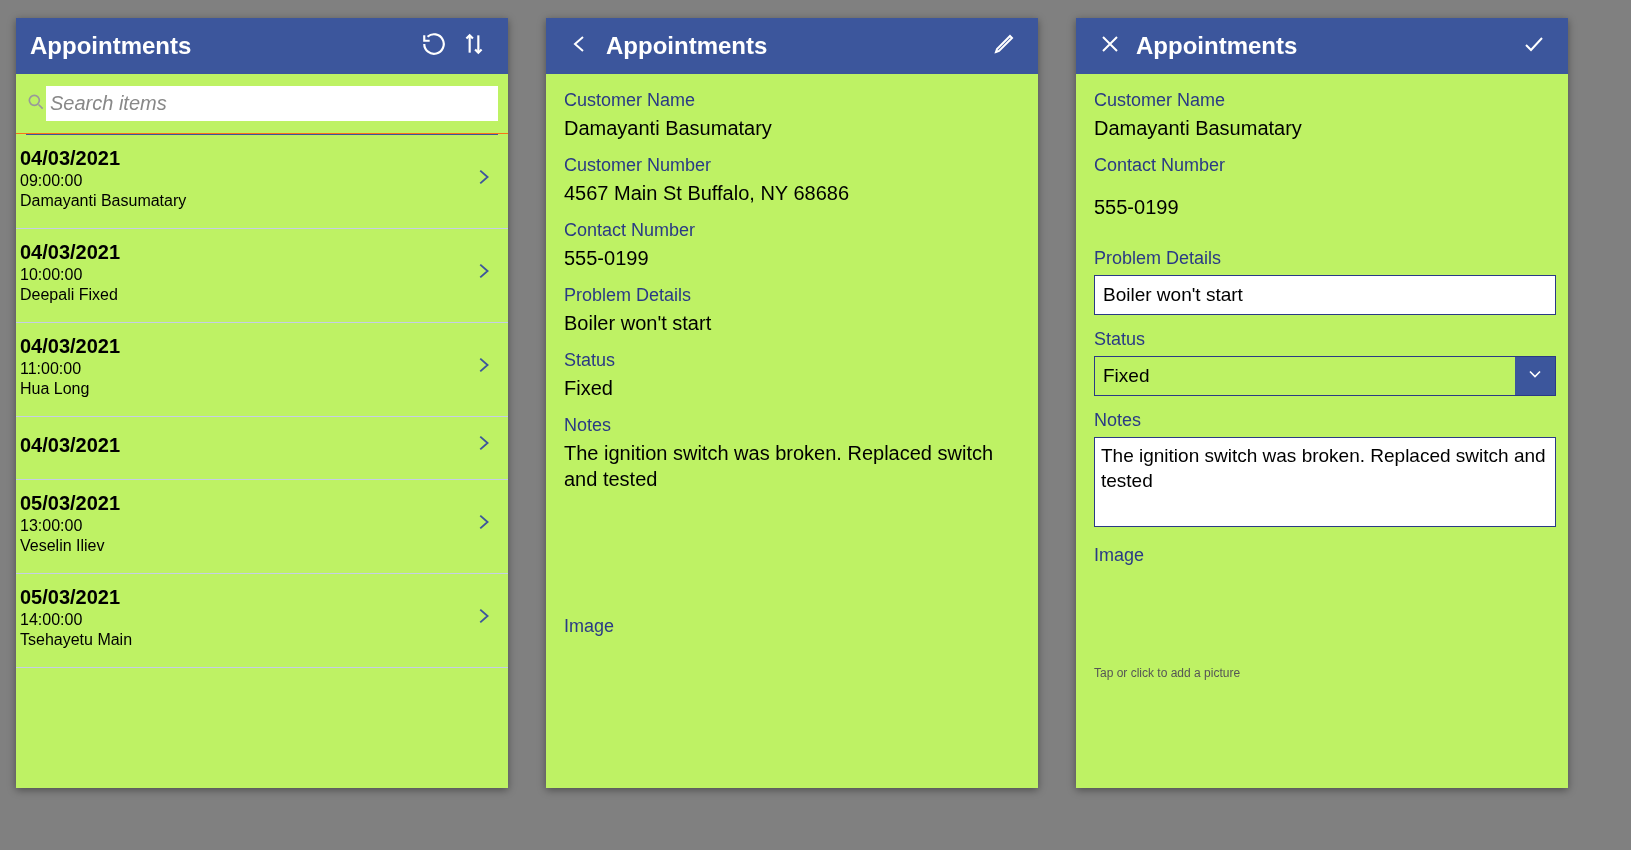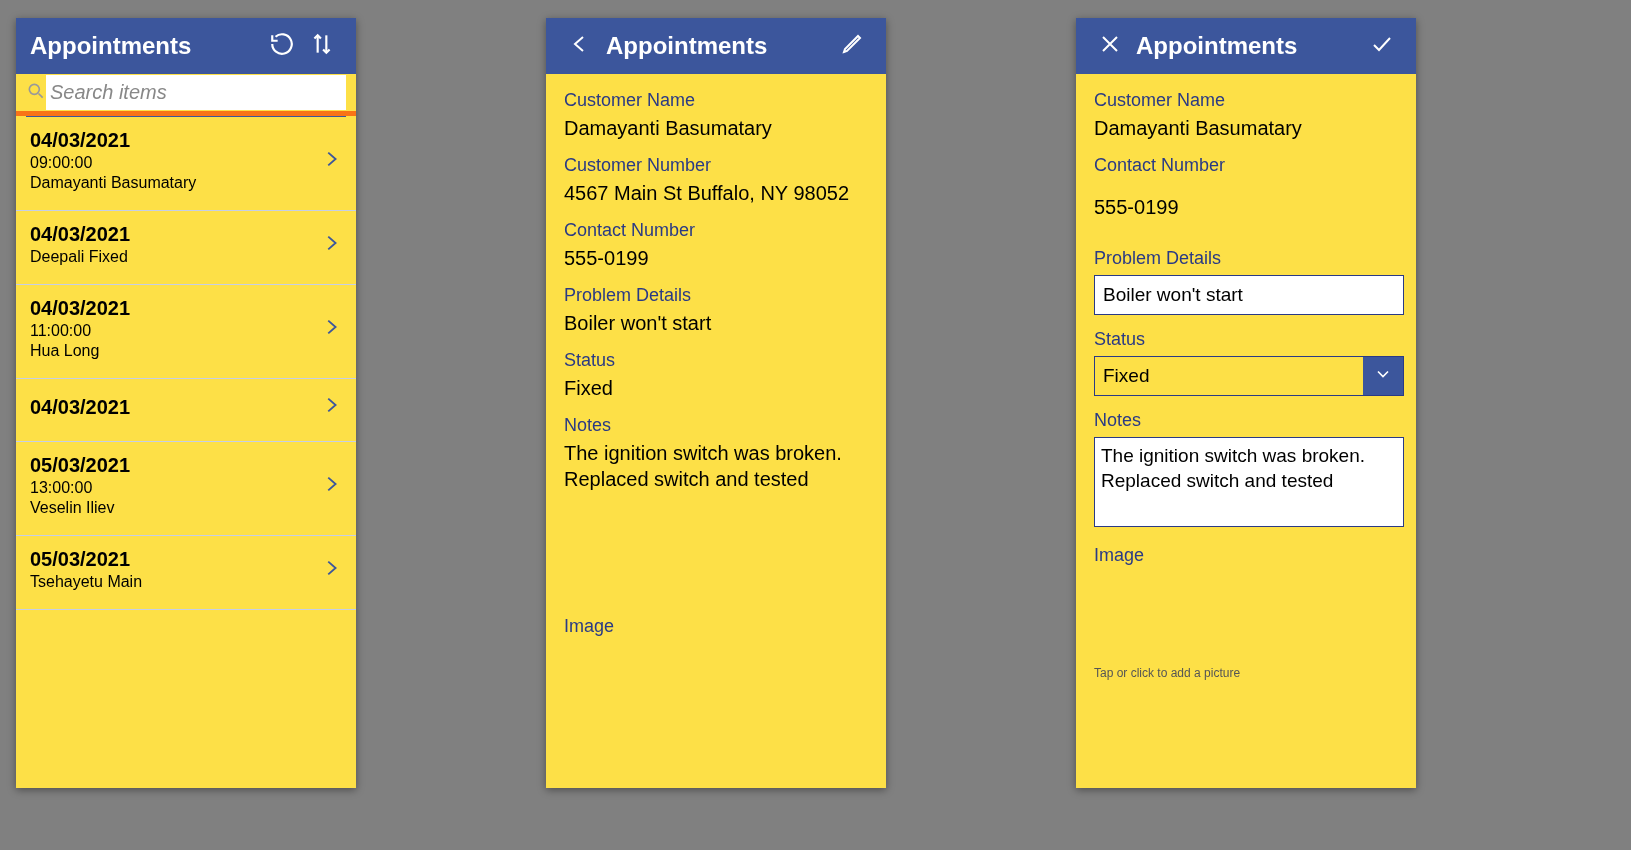--- a/index.html
+++ b/index.html
@@ -7,23 +7,23 @@
     margin: 0;
     background: #808080;
     font-family: "Segoe UI", Arial, sans-serif;
     width: 1631px;
     height: 850px;
     position: relative;
     overflow: hidden;
   }
   .phone {
     position: absolute;
-    width: 340px;
+    width: 492px;
     height: 770px;
-    background: #fde047;
+    background: #bef264;
     box-shadow: 0 2px 8px rgba(0,0,0,.4);
     display: flex;
     flex-direction: column;
   }
   .phone.list   { left: 16px;   top: 18px; }
   .phone.detail { left: 546px;  top: 18px; }
   .phone.edit   { left: 1076px; top: 18px; }
 
   .header {
     background: #3c569c;
@@ -46,22 +46,22 @@
     justify-content: center;
     cursor: pointer;
     color: #fff;
   }
   .header .iconbtn.left { margin-right: 6px; }
   .header svg { stroke: #fff; fill: none; }
 
   .searchbar {
     display: flex;
     align-items: center;
-    padding: 1px 10px;
-    border-bottom: 5px solid #f97316;
+    padding: 12px 10px;
+    border-bottom: 1px solid #f97316;
     justify-content: flex-end;
   }
   .searchbar svg { stroke: #999; fill: none; }
   .searchbar input {
     border: none;
     outline: none;
     font-size: 20px;
     font-style: italic;
     color: #888;
     flex: 1;
@@ -70,21 +70,21 @@
   .searchbar input::placeholder { color: #888; font-style: italic; }
   .search-underline {
     height: 1px;
     background: #3c569c;
     margin: 0 10px;
   }
 
   .items { flex: 1; overflow-y: auto; }
   .item {
     border-bottom: 1px solid #c5cee6;
-    padding: 12px 14px 18px 14px;
+    padding: 12px 14px 18px 4px;
     display: flex;
     align-items: center;
     cursor: pointer;
   }
   .item .txt { flex: 1; }
   .item .date  { font-weight: 700; font-size: 20px; color: #000; }
   .item .time  { font-size: 16px; color: #000; margin-top: 2px; }
   .item .name  { font-size: 16px; color: #000; margin-top: 2px; }
   .item .chev svg { stroke: #3c569c; fill: none; }
 
@@ -207,20 +207,21 @@
       </div>
       <div class="chev">
         <svg width="22" height="28" viewBox="0 0 24 24" stroke-width="2">
             <path d="M9 5l8 7-8 7"></path>
           </svg>
       </div>
     </div>
     <div class="item">
       <div class="txt">
         <div class="date">04/03/2021</div>
+        <div class="time">10:00:00</div>
         <div class="name">Deepali Fixed</div>
       </div>
       <div class="chev">
         <svg width="22" height="28" viewBox="0 0 24 24" stroke-width="2">
             <path d="M9 5l8 7-8 7"></path>
           </svg>
       </div>
     </div>
     <div class="item">
       <div class="txt">
@@ -252,20 +253,21 @@
       </div>
       <div class="chev">
         <svg width="22" height="28" viewBox="0 0 24 24" stroke-width="2">
             <path d="M9 5l8 7-8 7"></path>
           </svg>
       </div>
     </div>
     <div class="item">
       <div class="txt">
         <div class="date">05/03/2021</div>
+        <div class="time">14:00:00</div>
         <div class="name">Tsehayetu Main</div>
       </div>
       <div class="chev">
         <svg width="22" height="28" viewBox="0 0 24 24" stroke-width="2">
             <path d="M9 5l8 7-8 7"></path>
           </svg>
       </div>
     </div>
   </div>
 </div>
@@ -286,21 +288,21 @@
           <path d="M4 20l3-1L20 6l-2-2L5 17l-1 3z"></path>
         </svg>
       </span>
     </div>
   </div>
   <div class="body">
     <div class="lbl">Customer Name</div>
     <div class="val">Damayanti Basumatary</div>
 
     <div class="lbl">Customer Number</div>
-    <div class="val">4567 Main St Buffalo, NY 98052</div>
+    <div class="val">4567 Main St Buffalo, NY 68686</div>
 
     <div class="lbl">Contact Number</div>
     <div class="val">555-0199</div>
 
     <div class="lbl">Problem Details</div>
     <div class="val">Boiler won't start</div>
 
     <div class="lbl">Status</div>
     <div class="val">Fixed</div>
 

